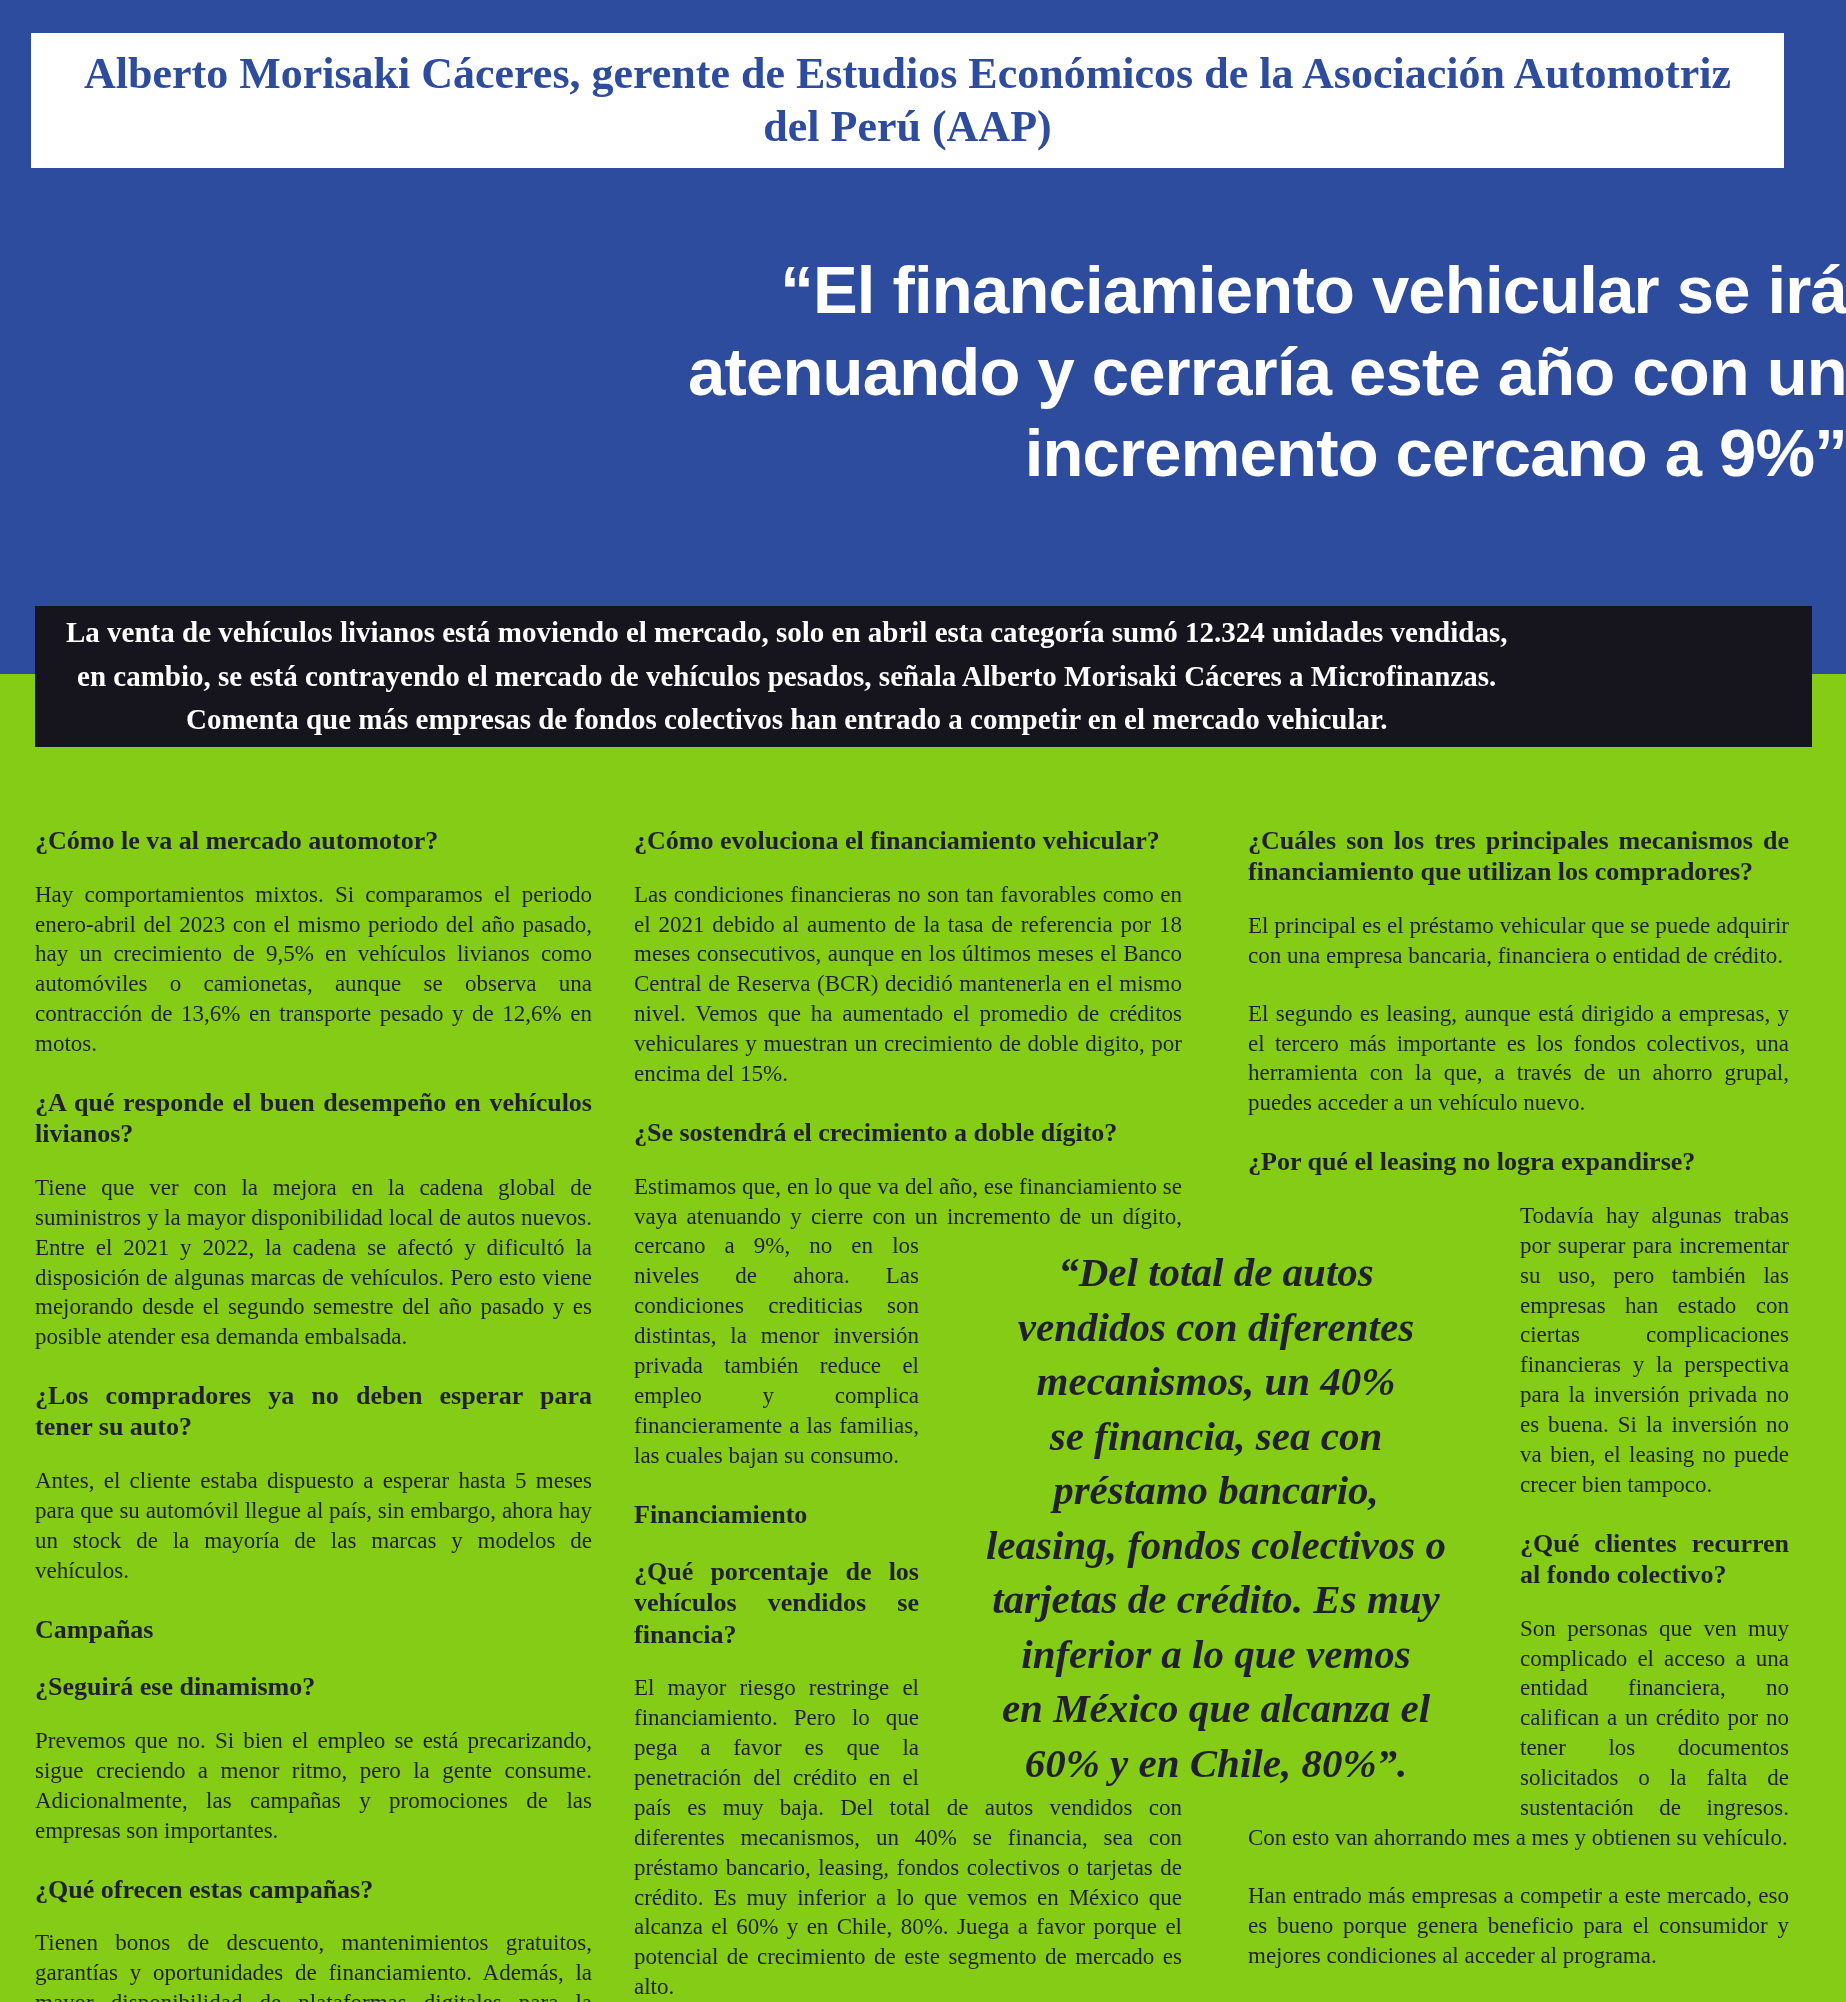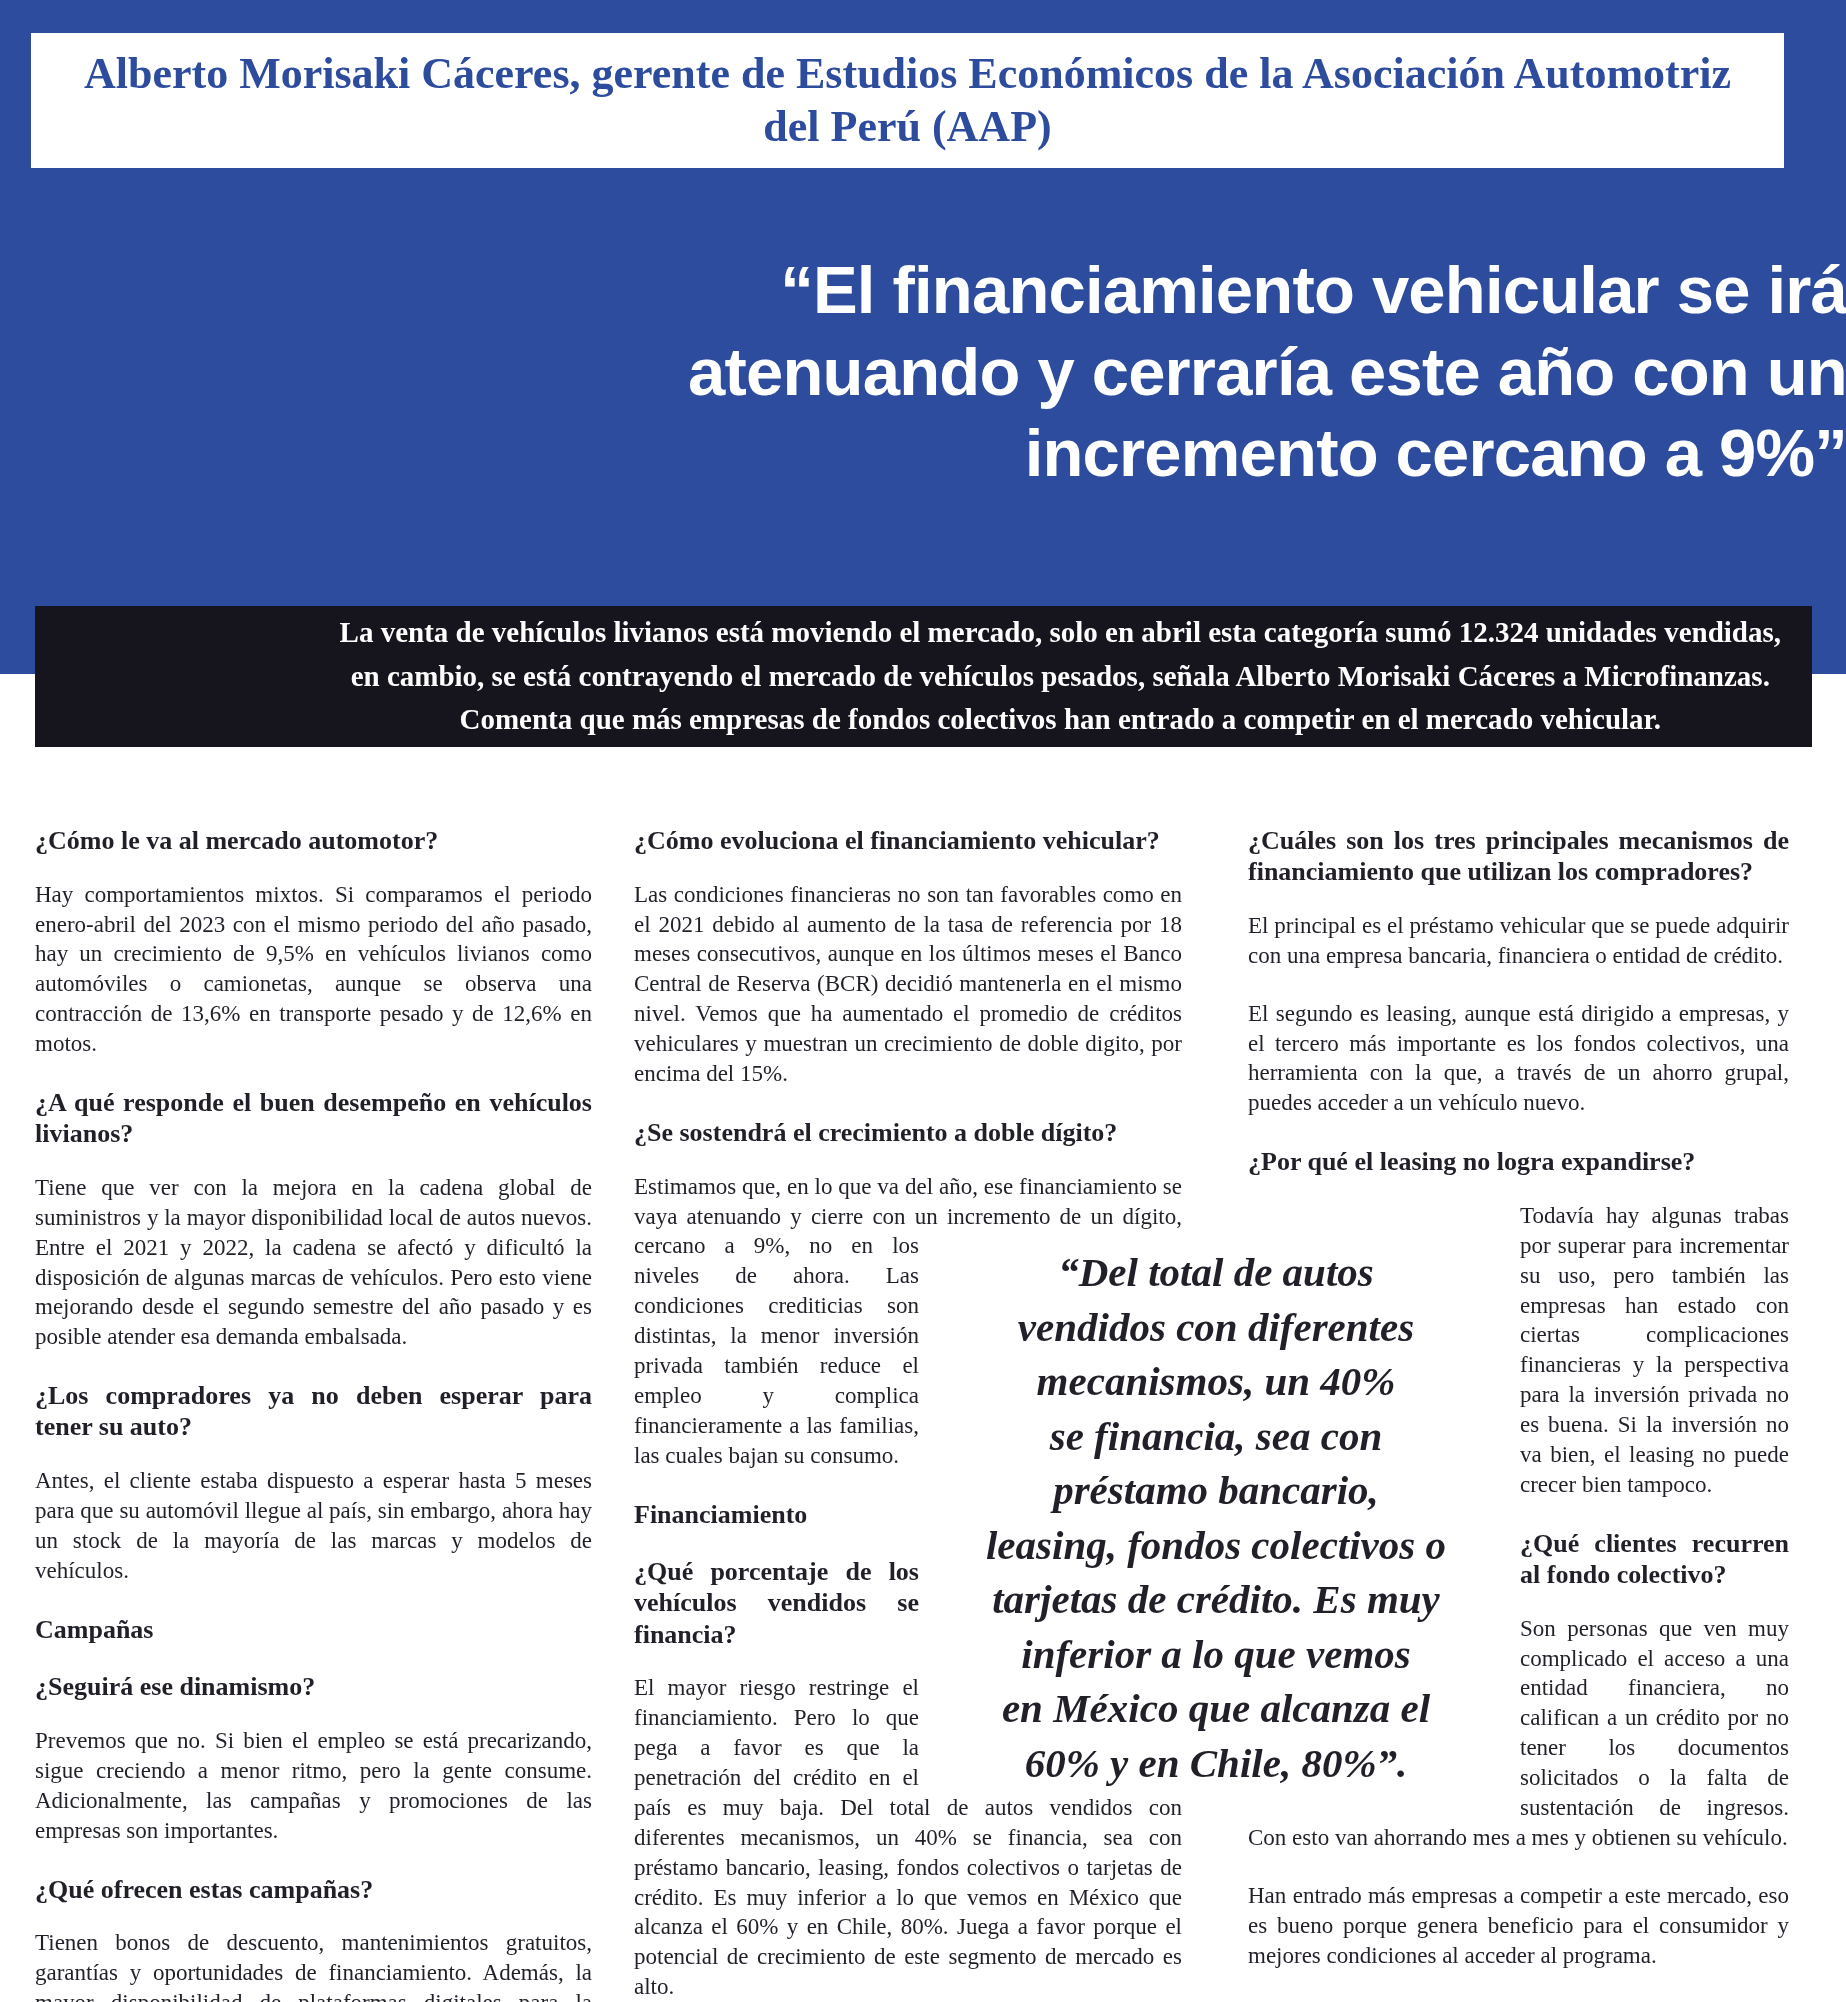--- a/index.html
+++ b/index.html
@@ -31,31 +31,31 @@
     font-family:"Liberation Sans", sans-serif;
     font-weight:bold;
     font-size:67px;line-height:1.22;
     letter-spacing:-0.8px;
     color:#ffffff;
   }
   
   .lede-banner{
     position:absolute;top:606px;left:35px;right:35px;height:141px;
     background:#16151e;
-    display:flex;align-items:center;justify-content:flex-end;
+    display:flex;align-items:center;justify-content:flex-start;
     text-align:center;
     color:#ffffff;
     font-weight:bold;font-size:29px;line-height:1.5;
     z-index:2;
     padding:0 31px;box-sizing:border-box;
   }
   
   .body-area{
     position:absolute;top:674px;left:0;right:0;bottom:0;
-    background:#ffffff;
+    background:#84cc16;
     padding-left:9px;
   }
   .col{
     position:absolute;top:151px;
     font-size:23px;line-height:1.3;
     text-align:justify;
   }
   .col1{left:35px;width:557px;}
   .col2{left:634px;width:548px;}
   .col3{left:1248px;width:541px;}

